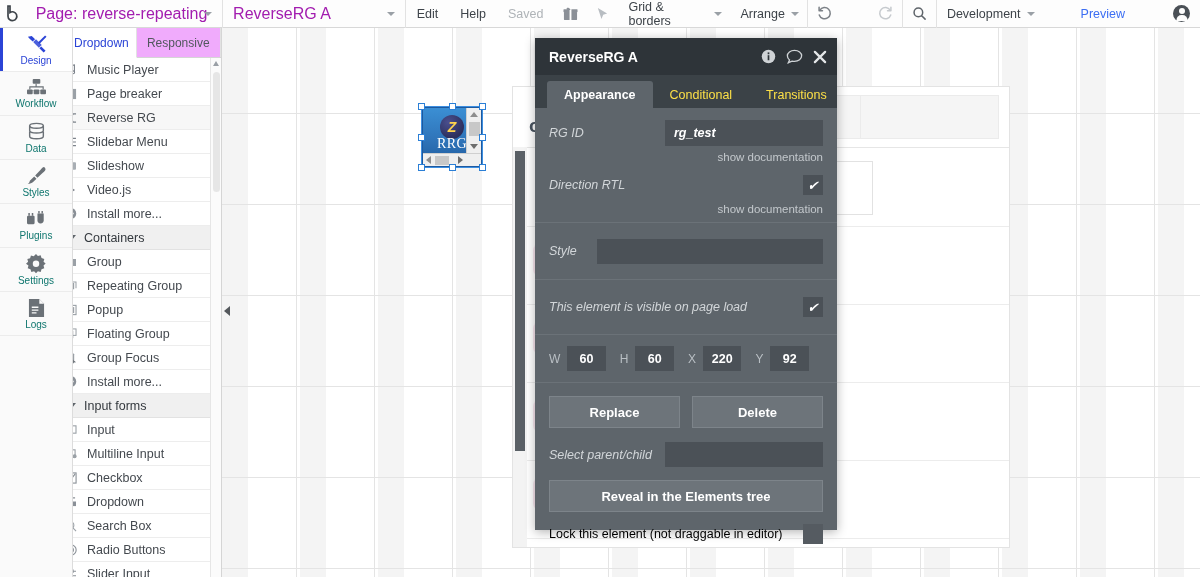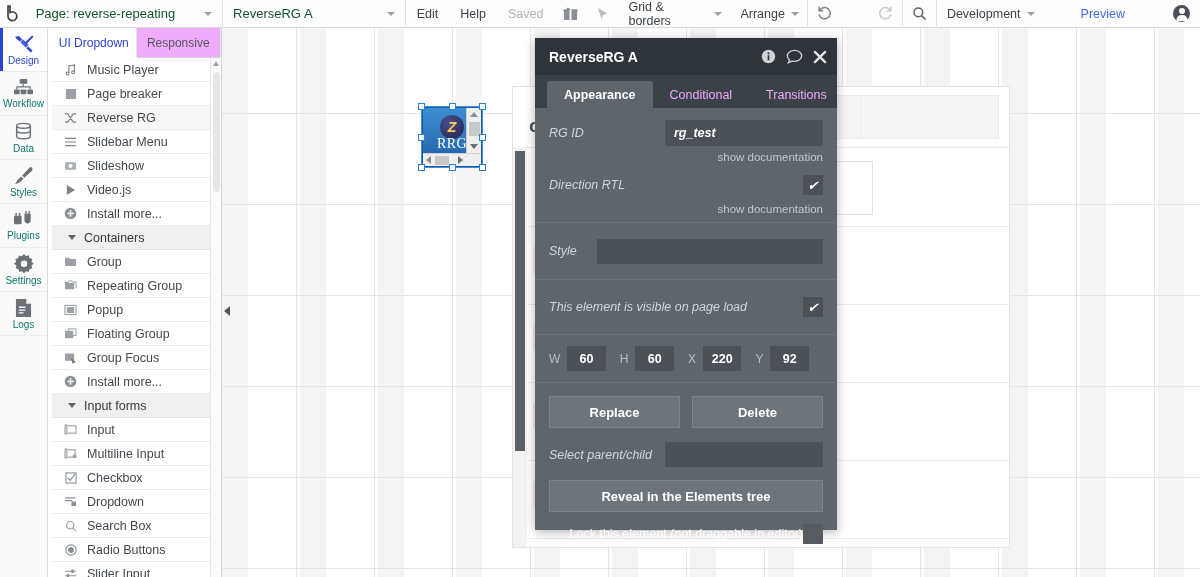--- a/index.html
+++ b/index.html
@@ -20,21 +20,21 @@
     display: flex; align-items: center; z-index: 60;
   }
   .tb-logo {
     width: 26px; height: 28px; display: flex; align-items: center; justify-content: center;
     color: #3d4349; font-size: 17px; font-weight: bold;
   }
   .tb-sel {
     height: 28px; display: flex; align-items: center; position: relative;
     border-right: 1px solid #e2e2e2; padding: 0 6px 0 10px;
   }
-  .tb-sel .lbl { white-space: nowrap; font-size: 13px; color: #14532d; }
+  .tb-sel .lbl { white-space: nowrap; font-size: 16px; color: #a21caf; }
   .caret {
     display: inline-block; width: 0; height: 0; margin-left: 6px;
     border-left: 4px solid transparent; border-right: 4px solid transparent;
     border-top: 4px solid #9aa0a6;
   }
   .tb-sel .caret { position: absolute; right: 10px; }
   .tb-link {
     height: 28px; display: flex; align-items: center; padding: 0 11px;
     font-size: 12.5px; color: #3d4349; cursor: default;
   }
@@ -62,21 +62,21 @@
     content:""; position:absolute; left:50%; top:3px; transform:translateX(-50%);
     width:6px; height:6px; border-radius:50%; background:#fdfdfd;
   }
   .avatar-ic::after {
     content:""; position:absolute; left:50%; bottom:1px; transform:translateX(-50%);
     width:11px; height:6px; border-radius:5px 5px 0 0; background:#fdfdfd;
   }
 
   
   .rail {
-    position: absolute; top: 28px; left: 0; width: 48px; height: 549px;
+    position: absolute; top: 28px; left: 0; width: 73px; height: 549px;
     background: #fafafa; border-right: 1px solid #dcdcdc; z-index: 50;
   }
   .rail-item {
     height: 44px; display: flex; flex-direction: column; align-items: center;
     justify-content: center; gap: 2px; border-bottom: 1px solid #ececec;
     color: #0f766e; position: relative;
   }
   .rail-item .rl { font-size: 10px; line-height: 1; }
   .rail-item.active { color: #2b44d6; background: #ffffff; }
   .rail-item.active::before {
@@ -269,21 +269,21 @@
   }
   .dlg-head {
     height: 37px; background: #2e3439; display: flex; align-items: center;
     padding: 0 10px 0 14px;
   }
   .dlg-title { font-size: 14px; color: #ffffff; font-weight: 600; flex: 1; }
   .dlg-ic { color: #cfd3d6; margin-left: 10px; display: flex; align-items: center; }
   .dlg-tabs { height: 33px; background: #3b4247; display: flex; align-items: flex-end; padding-left: 12px; }
   .dlg-tab {
     height: 27px; padding: 0 17px; display: flex; align-items: center;
-    font-size: 12.5px; color: #f0abfc; border-radius: 3px 3px 0 0;
+    font-size: 12.5px; color: #fde047; border-radius: 3px 3px 0 0;
   }
   .dlg-tab.active { background: #5e656b; color: #ffffff; font-weight: 600; }
   .dlg-body { position: relative; height: 422px; }
   .sec { border-bottom: 1px solid #6b7278; padding: 0 14px; }
   .fld { display: flex; align-items: center; min-height: 30px; font-style: italic; }
   .fld-lbl { font-size: 12.5px; color: #d2d6d9; width: 116px; flex: 0 0 116px; }
   .fld-lbl.wide { width: auto; flex: 1 1 auto; }
   .inp {
     background: #4b5157; border: none; height: 26px; flex: 1 1 auto;
     display: flex; align-items: center; padding: 0 9px;
@@ -311,21 +311,21 @@
     color: #ffffff; font-size: 12.5px; font-weight: 700; margin-right: 14px;
   }
   .btn-row { display: flex; gap: 12px; padding: 13px 0 0 0; }
   .btn {
     flex: 1; height: 32px; background: #6d747a; border: 1px solid #7d848a;
     display: flex; align-items: center; justify-content: center;
     color: #ffffff; font-size: 13px; font-weight: 700;
   }
   .btn.full { width: 100%; }
   .lock-row { display: flex; align-items: center; padding: 12px 0 0 0; }
-  .lock-row .t { flex: 1; font-size: 12.5px; color: #ffffff; text-align: right; }
+  .lock-row .t { flex: 1; font-size: 12.5px; color: #000000; }
 </style>
 </head>
 <body>
 
 <div id="app">
 
   <div class="topbar">
     <div class="tb-logo">
       <svg width="16" height="17" viewBox="0 0 16 17">
           <path d="M3 1v10.2a4.4 4.4 0 1 0 2-3.7V1z" fill="none" stroke="#3d4349" stroke-width="1.7"></path>

